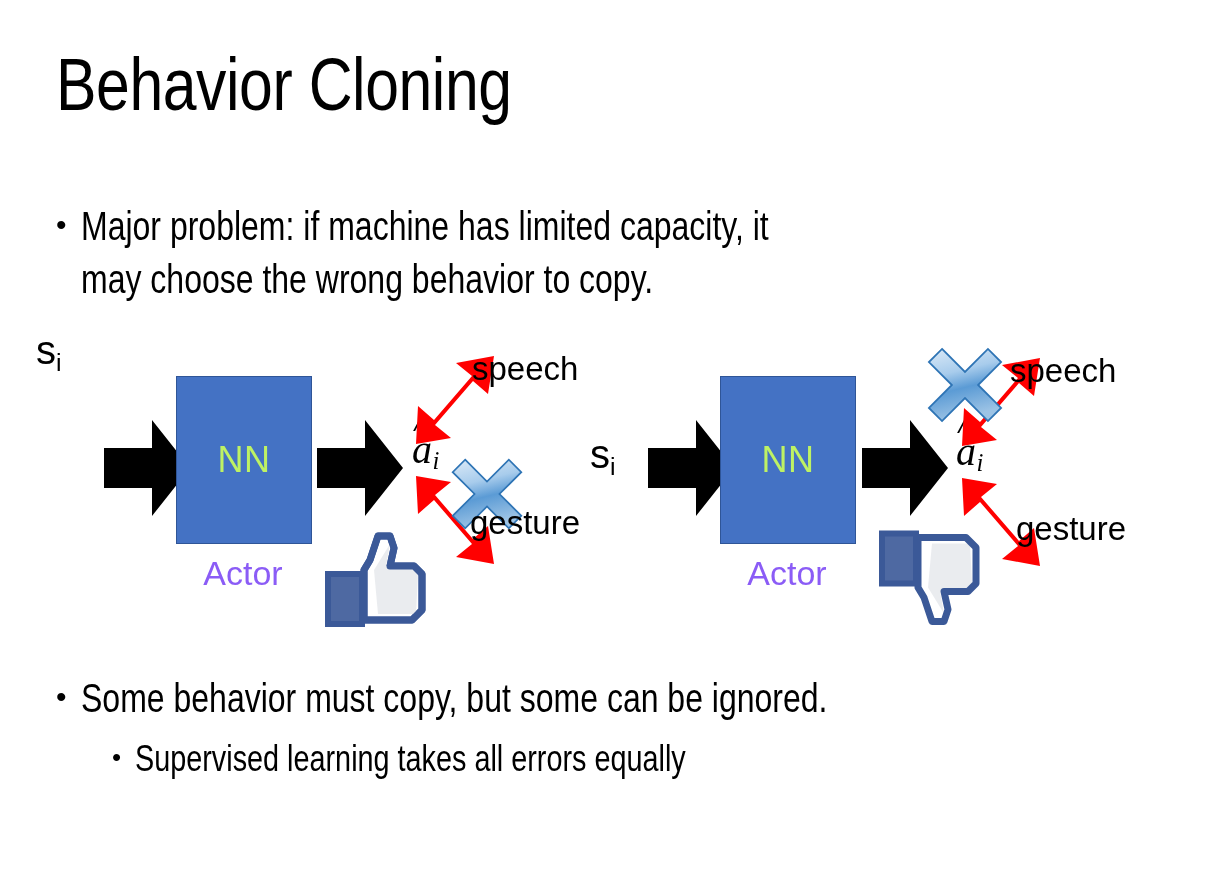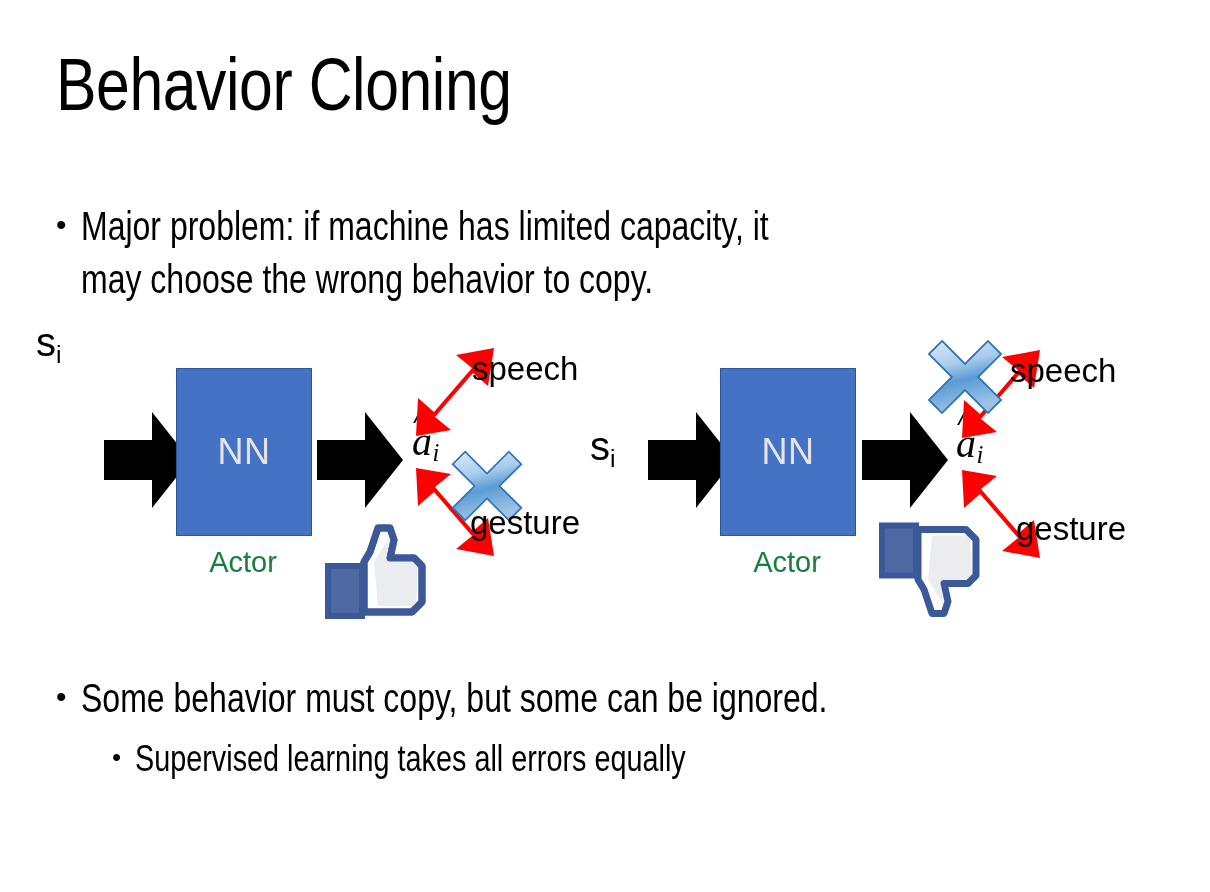--- a/index.html
+++ b/index.html
@@ -78,21 +78,21 @@
     font-size: 26px;
     transform: translateY(9px);
   }
   #bullet-supervised .bullet-text {
     font-size: 36px;
   }
 
   
   .diagram {
     position: absolute;
-    top: 332px;
+    top: 340px;
     width: 580px;
     height: 300px;
   }
   #diagram-left  { left: 14px; }
   #diagram-right { left: 562px; }
 
   .state-label {
     position: absolute;
     font-family: "Liberation Sans", sans-serif;
     font-size: 40px;
@@ -106,31 +106,31 @@
     top: 0.28em;
   }
 
   .nn-box {
     position: absolute;
     background: #4472C4;
     border: 1px solid #2F5597;
     display: flex;
     align-items: center;
     justify-content: center;
-    color: #e5e5e5;
+    color: #bef264;
     font-family: "Liberation Sans", sans-serif;
     font-size: 36px;
     letter-spacing: 0.5px;
   }
 
   .actor-label {
     position: absolute;
     font-family: "Liberation Sans", sans-serif;
-    font-size: 29px;
-    color: #15803d;
+    font-size: 34px;
+    color: #8b5cf6;
     text-align: center;
   }
 
   .black-arrow {
     position: absolute;
   }
 
   .action-label {
     position: absolute;
     font-family: "Liberation Serif", serif;

